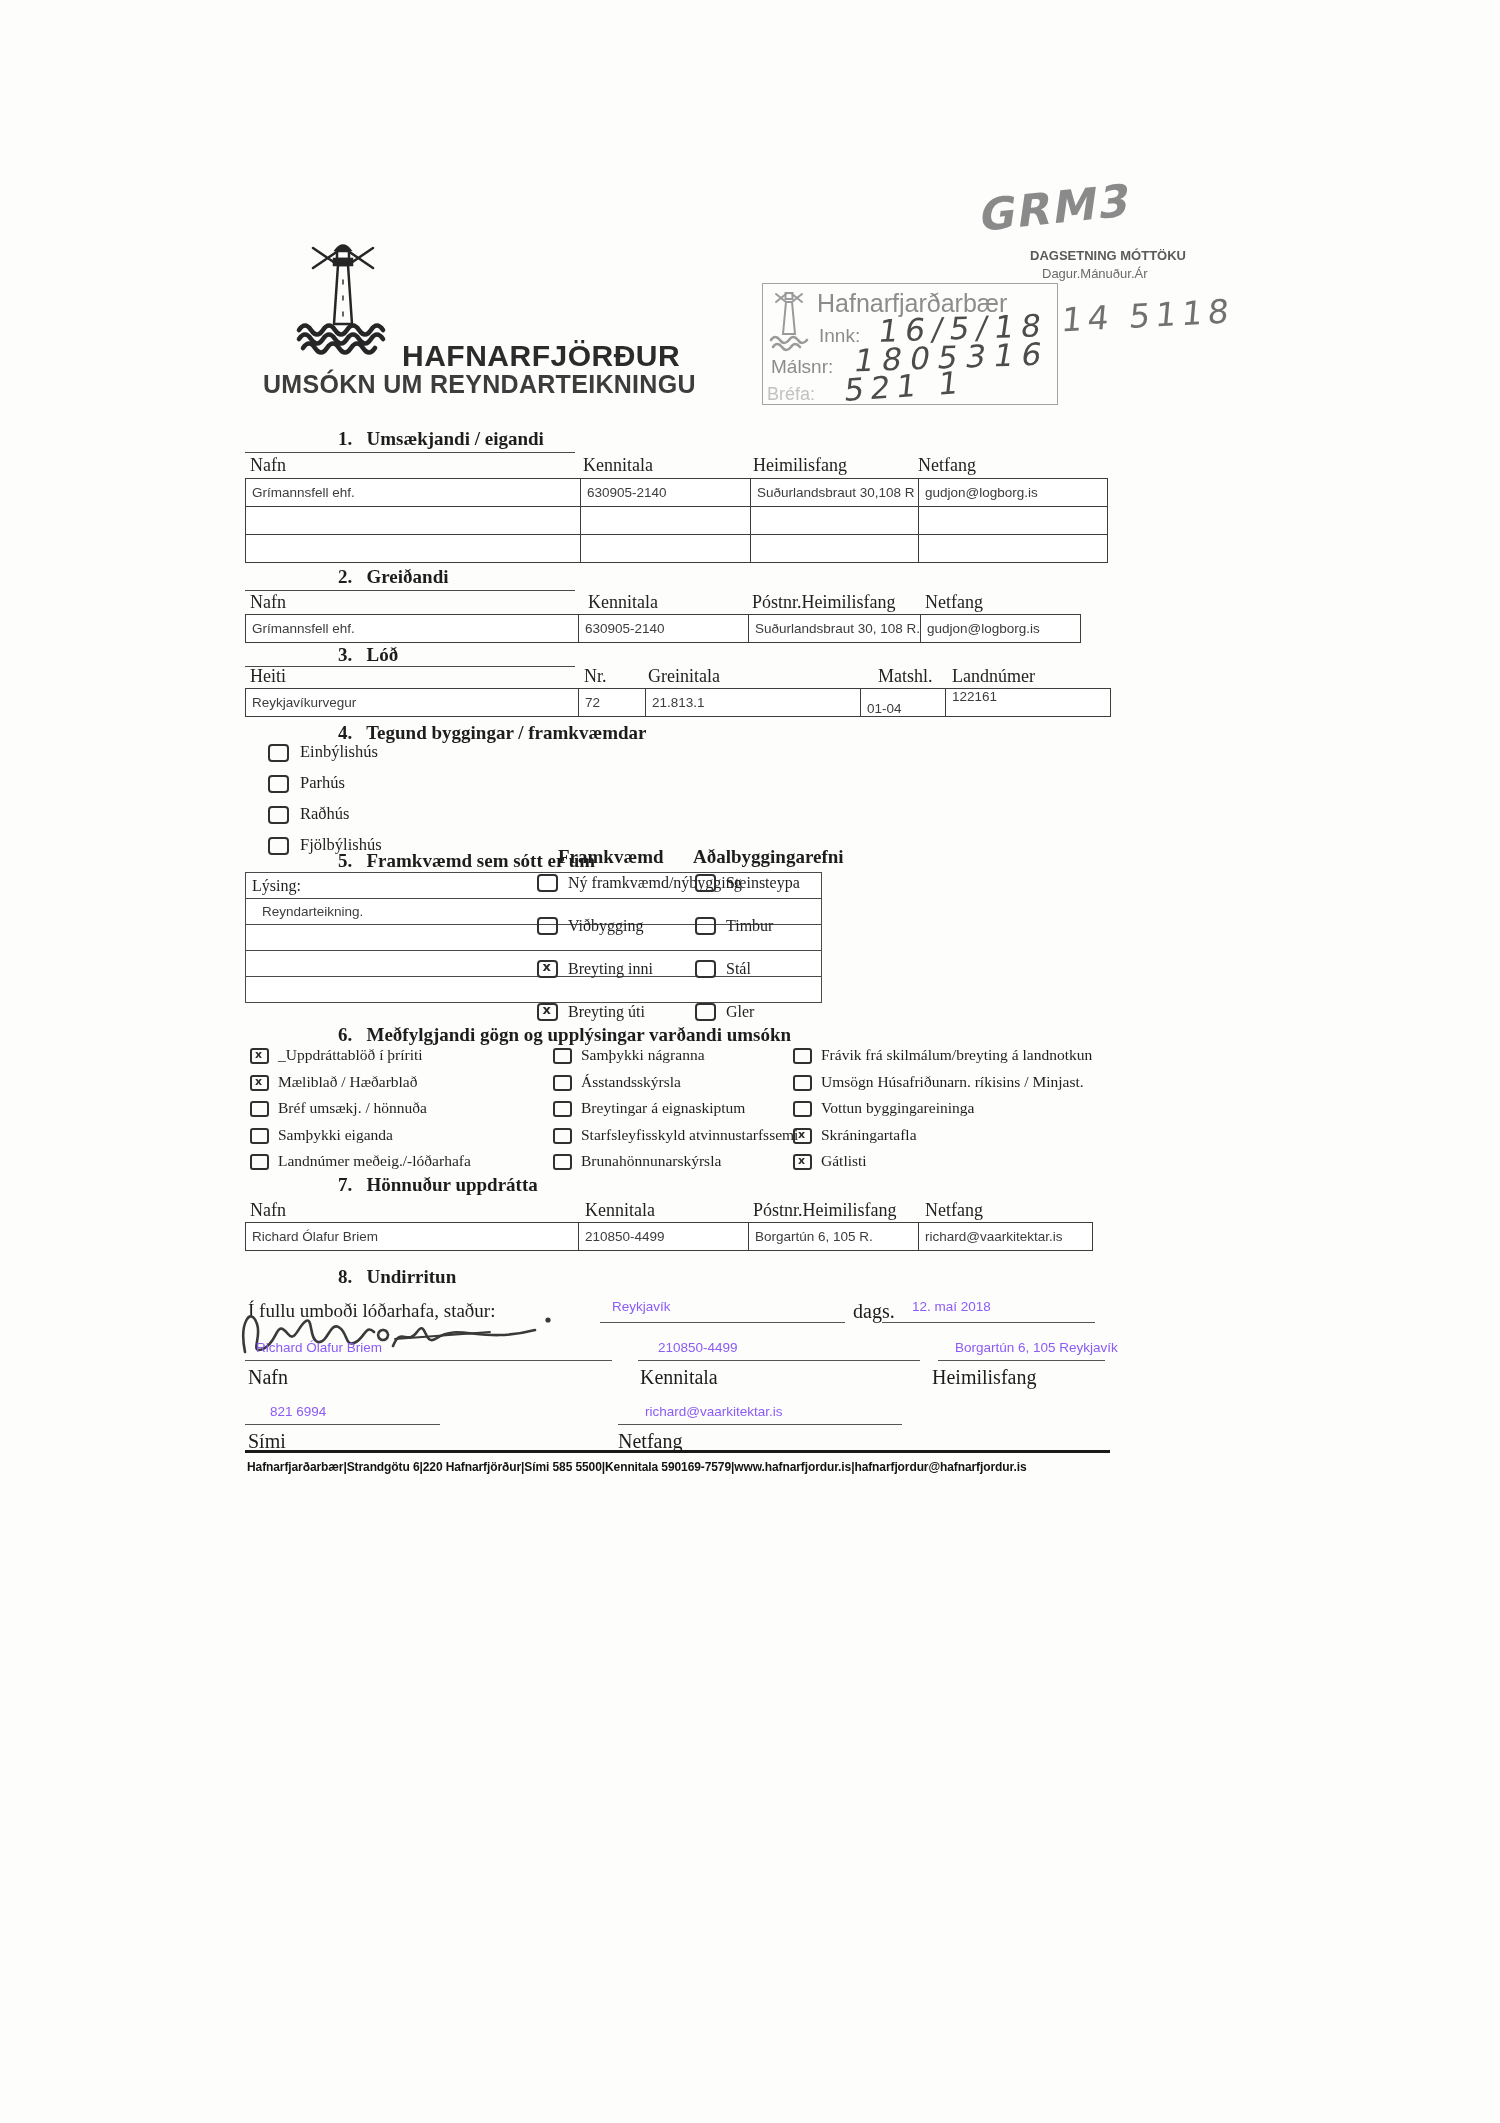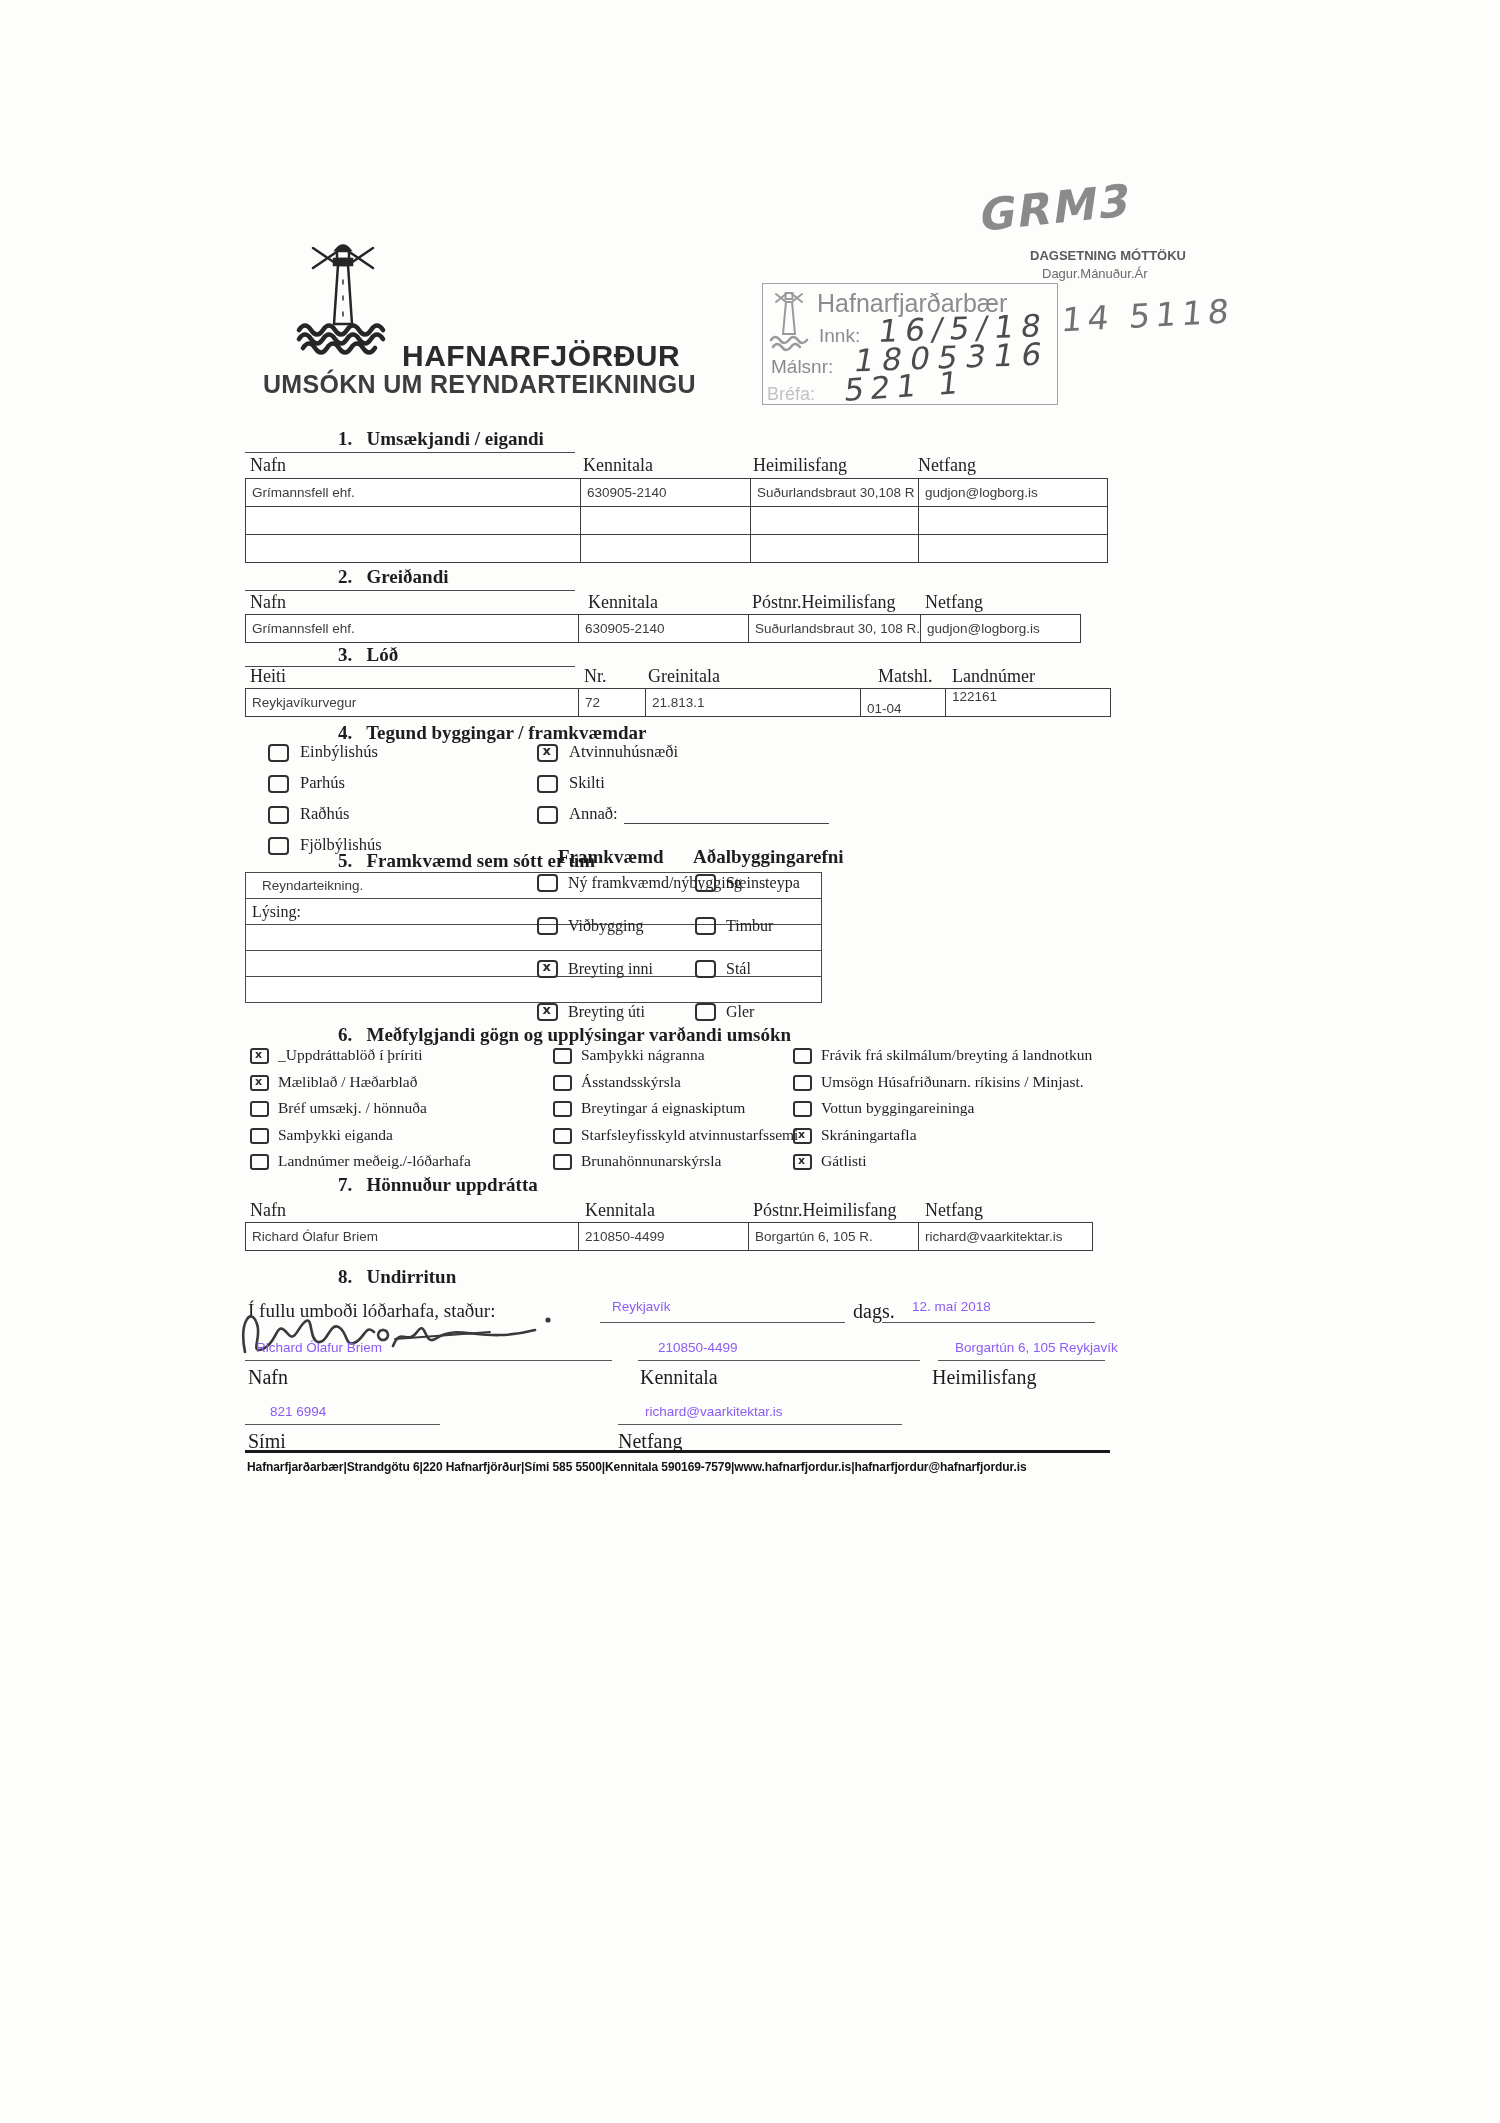--- a/index.html
+++ b/index.html
@@ -186,43 +186,28 @@
     </div>
     <div class="cbrow">
       <span class="cb"></span>
       <span class="cblbl">Raðhús</span>
     </div>
     <div class="cbrow">
       <span class="cb"></span>
       <span class="cblbl">Fjölbýlishús</span>
     </div>
   </div>
-  <div class="cbcol" style="left:537px;top:742px;gap:11px;">
-    <div class="cbrow">
-      <span class="cb on"></span>
-      <span class="cblbl">Atvinnuhúsnæði</span>
-    </div>
-    <div class="cbrow">
-      <span class="cb"></span>
-      <span class="cblbl">Skilti</span>
-    </div>
-    <div class="cbrow">
-      <span class="cb"></span>
-      <span class="cblbl">Annað:</span>
-      <span style="display:inline-block;width:205px;border-bottom:1.5px solid #444;height:13px;margin-left:6px;"></span>
-    </div>
-  </div>
 
   <div class="abs sec-title" style="left:338px;top:850px;">5.   Framkvæmd sem sótt er um</div>
   <div class="lys" style="left:245px;top:872px;width:575px;">
     <div class="lrow">
+        <span class="l-serif">Lýsing:</span>
+      </div>
+    <div class="lrow">
         <span class="l-sans" style="padding-left:16px;">Reyndarteikning.</span>
-      </div>
-    <div class="lrow">
-        <span class="l-serif">Lýsing:</span>
       </div>
     <div class="lrow">
         <span class="l-sans"></span>
       </div>
     <div class="lrow">
         <span class="l-sans"></span>
       </div>
     <div class="lrow">
         <span class="l-sans"></span>
       </div>

